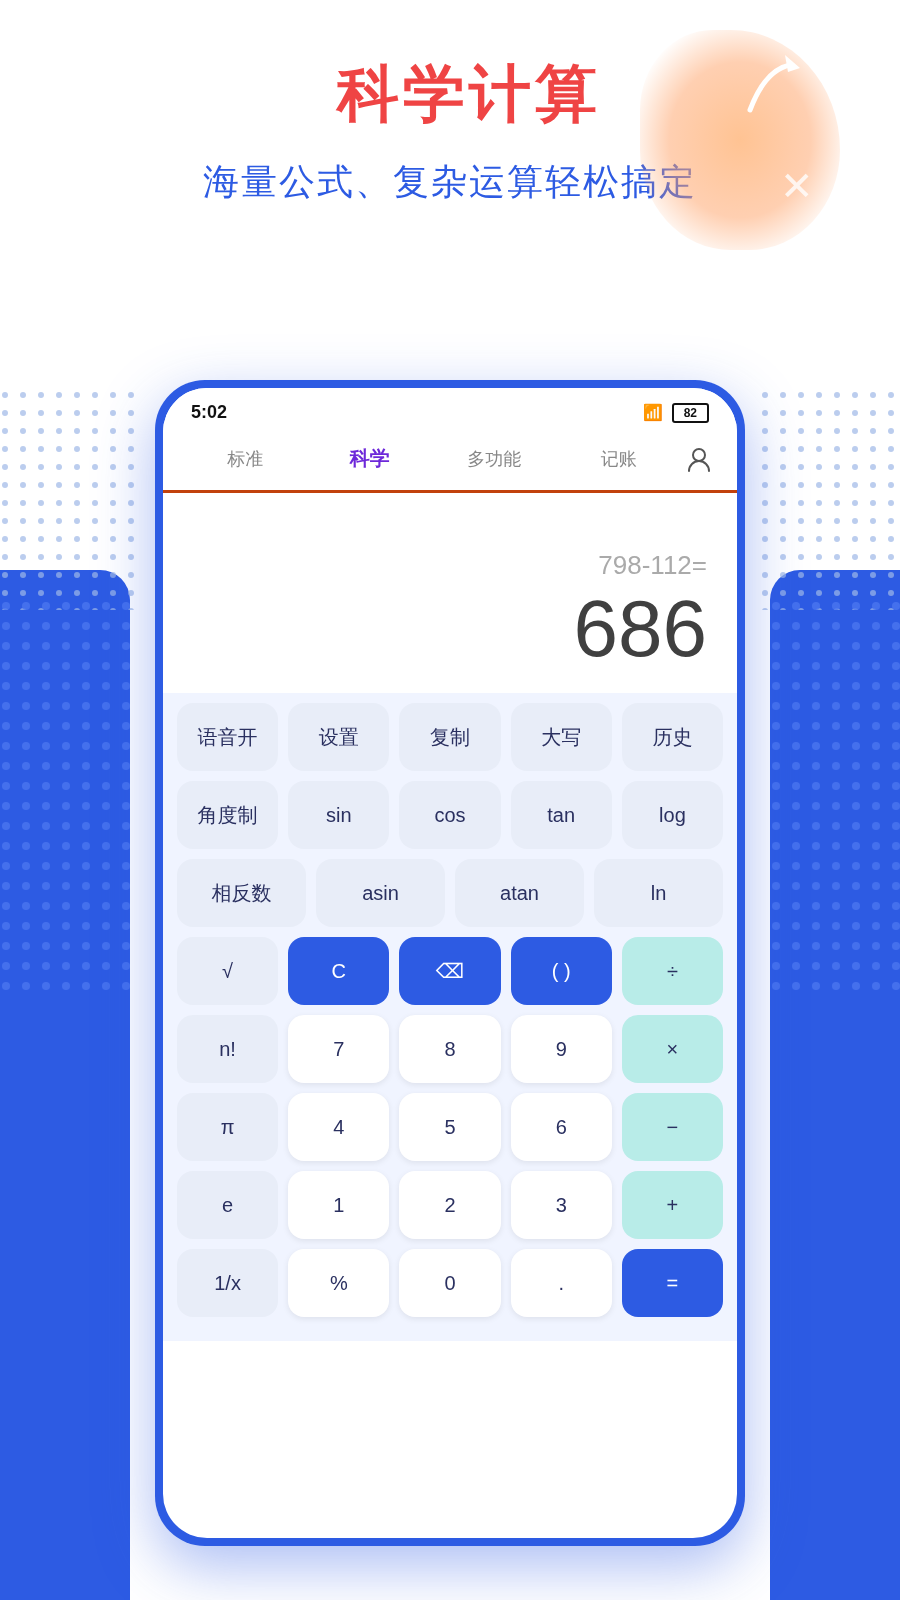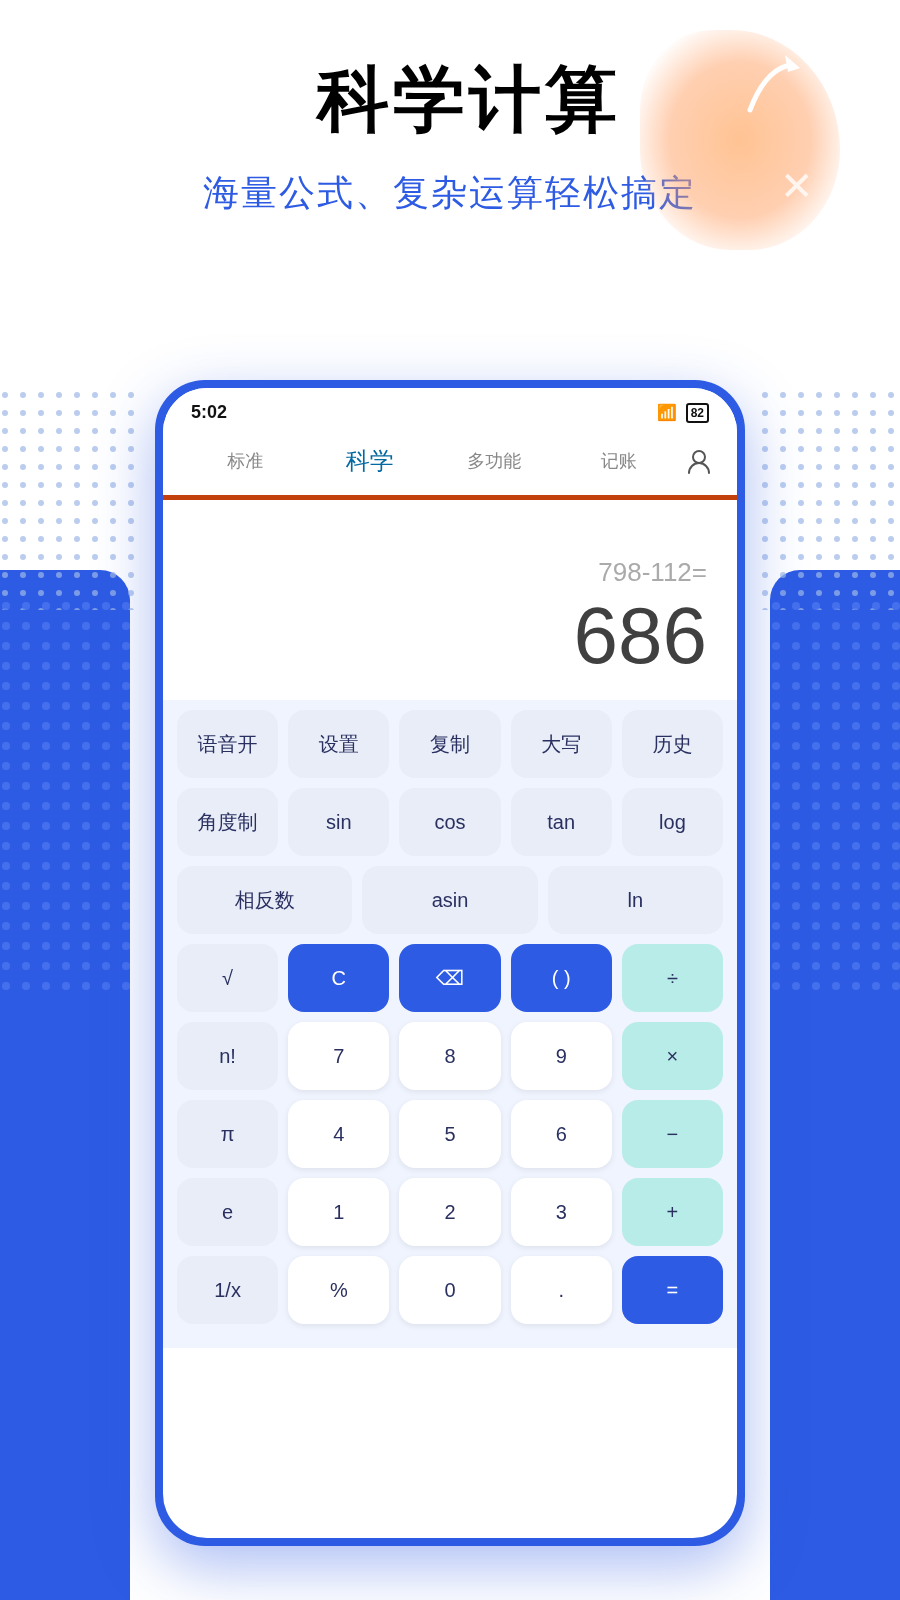--- a/index.html
+++ b/index.html
@@ -36,23 +36,23 @@
 
     
     .header {
       position: relative;
       z-index: 2;
       text-align: center;
       padding-top: 60px;
     }
 
     .main-title {
-      font-size: 72px;
+      font-size: 62px;
       font-weight: 900;
-      color: #000000;
+      color: #ef4444;
       letter-spacing: 4px;
       line-height: 1.1;
       margin-left: 38px;
     }
 
     .sub-title {
       font-size: 36px;
       color: #2d5be3;
       margin-top: 30px;
       font-weight: 500;
@@ -114,48 +114,48 @@
       display: flex;
       align-items: center;
       gap: 8px;
       font-size: 14px;
       color: #111;
     }
 
     .battery-icon {
       border: 2px solid #111;
       border-radius: 3px;
-      padding: 1px 3px;
+      padding: 1px 10px;
       font-size: 12px;
       font-weight: 600;
       position: relative;
     }
 
     
     .nav-tabs {
       display: flex;
       align-items: center;
       padding: 8px 20px 12px;
       background: white;
-      border-bottom: 5px solid #c2410c;
+      border-bottom: 3px solid #c2410c;
     }
 
     .nav-tab {
       flex: 1;
       text-align: center;
       font-size: 18px;
       color: #888;
       padding: 6px 0;
       cursor: pointer;
     }
 
     .nav-tab.active {
-      font-size: 24px;
-      font-weight: 400;
-      color: #0369a1;
+      font-size: 20px;
+      font-weight: 700;
+      color: #6d28d9;
     }
 
     .nav-profile {
       width: 36px;
       height: 36px;
       display: flex;
       align-items: center;
       justify-content: center;
       color: #555;
     }
@@ -345,20 +345,21 @@
           <div class="key-row">
             <button class="key key-light">角度制</button>
             <button class="key key-light">sin</button>
             <button class="key key-light">cos</button>
             <button class="key key-light">tan</button>
             <button class="key key-light">log</button>
           </div>
           <div class="key-row">
             <button class="key key-light">相反数</button>
             <button class="key key-light">asin</button>
+            <button class="key key-light">atan</button>
             <button class="key key-light">ln</button>
           </div>
           <div class="key-row">
             <button class="key key-light">√</button>
             <button class="key key-blue-dark">C</button>
             <button class="key key-blue-dark">⌫</button>
             <button class="key key-blue-dark">( )</button>
             <button class="key key-teal">÷</button>
           </div>
           <div class="key-row">

